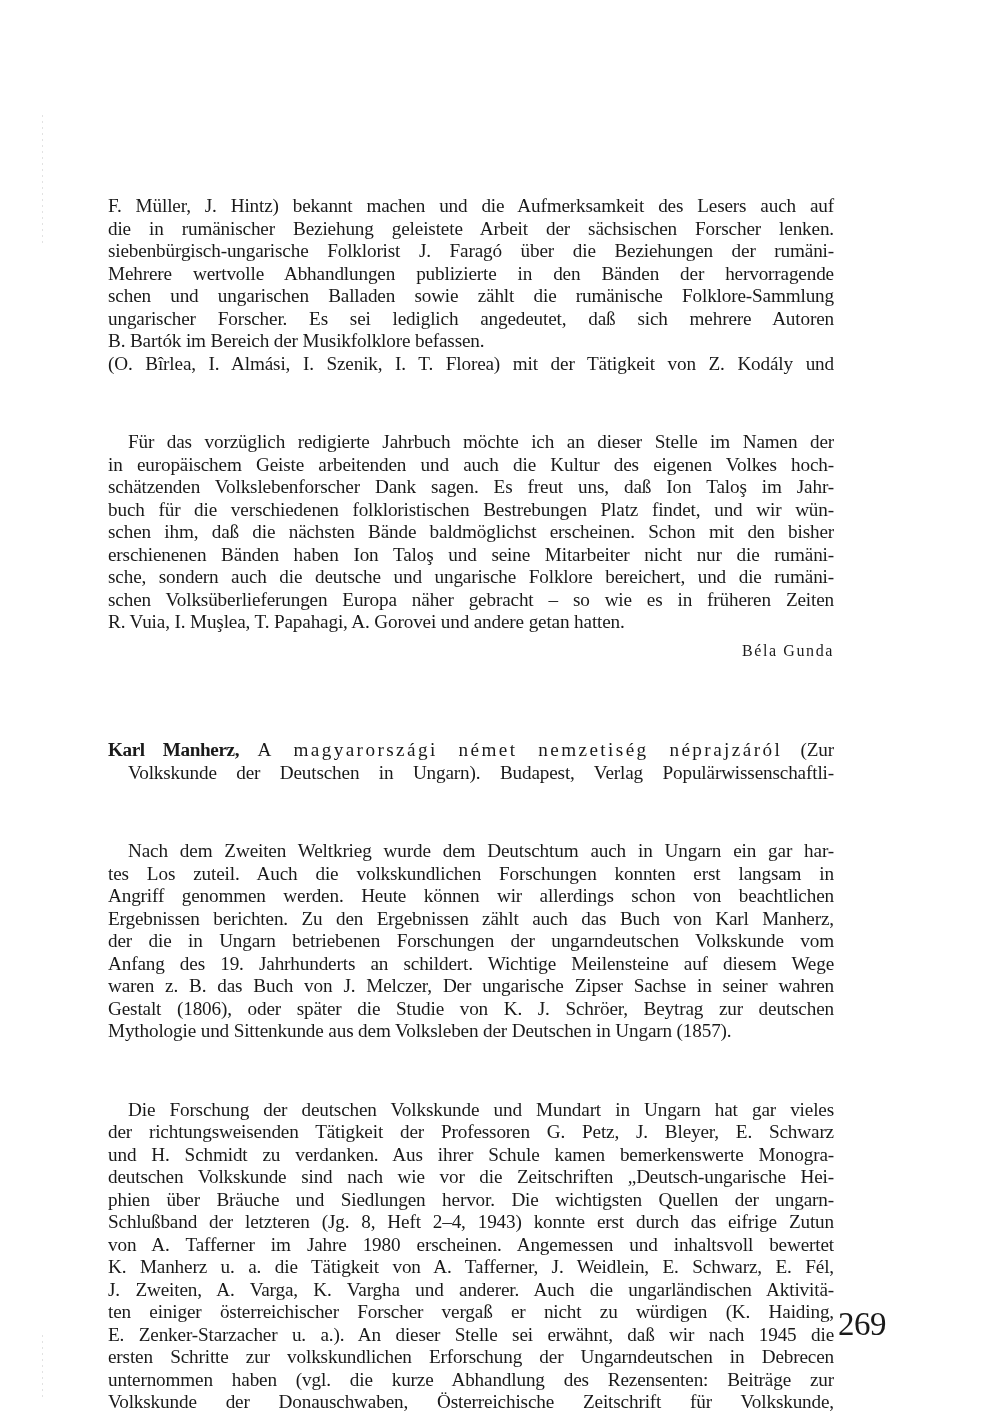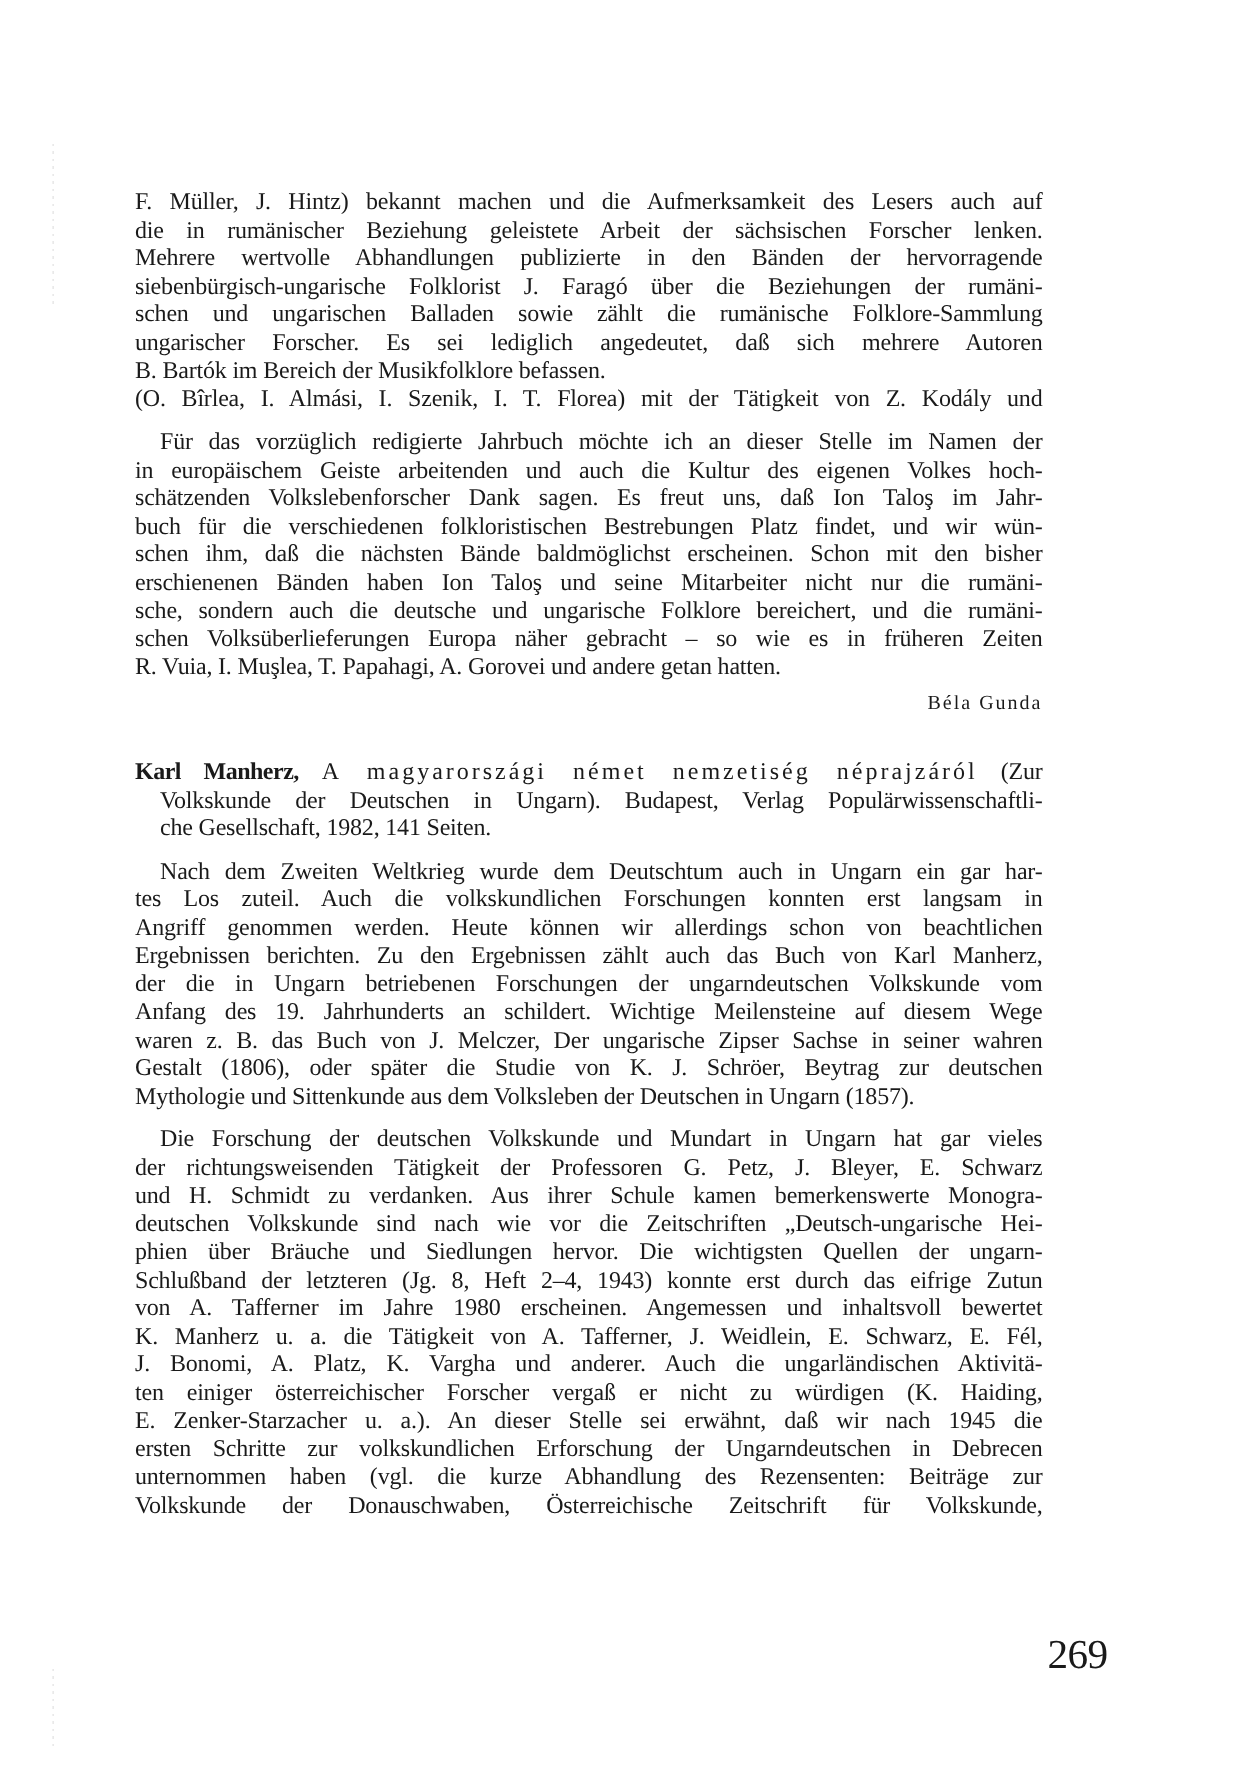--- a/index.html
+++ b/index.html
@@ -35,20 +35,21 @@
       text-align-last: left;
     }
     .line.indent {
       padding-left: 20px;
     }
     .line.hang {
       padding-left: 20px;
     }
     .para {
       display: block;
+      margin-top: 44px;
     }
     .gap-small { height: 12px; }
     .signature {
       display: block;
       text-align: right;
       font-size: 16px;
       line-height: 22.5px;
       height: 22.5px;
       letter-spacing: 1.6px;
       margin-top: 6px;
@@ -81,22 +82,22 @@
 <body>
 
 <div class="scan-mark" style="top:115px;height:130px;"></div>
 <div class="scan-mark" style="top:1335px;height:65px;"></div>
 
 <div class="page">
 
   <div class="para">
     <span class="line">F. Müller, J. Hintz) bekannt machen und die Aufmerksamkeit des Lesers auch auf</span>
     <span class="line">die in rumänischer Beziehung geleistete Arbeit der sächsischen Forscher lenken.</span>
+    <span class="line">siebenbürgisch-ungarische Folklorist J. Faragó über die Beziehungen der rumäni-</span>
     <span class="line">Mehrere wertvolle Abhandlungen publizierte in den Bänden der hervorragende</span>
-    <span class="line">siebenbürgisch-ungarische Folklorist J. Faragó über die Beziehungen der rumäni-</span>
     <span class="line">schen und ungarischen Balladen sowie zählt die rumänische Folklore-Sammlung</span>
     <span class="line">ungarischer Forscher. Es sei lediglich angedeutet, daß sich mehrere Autoren</span>
     <span class="line last">B. Bartók im Bereich der Musikfolklore befassen.</span>
     <span class="line">(O. Bîrlea, I. Almási, I. Szenik, I. T. Florea) mit der Tätigkeit von Z. Kodály und</span>
   </div>
   <div class="gap-small"></div>
   <div class="para">
     <span class="line indent">Für das vorzüglich redigierte Jahrbuch möchte ich an dieser Stelle im Namen der</span>
     <span class="line">in europäischem Geiste arbeitenden und auch die Kultur des eigenen Volkes hoch-</span>
     <span class="line">schätzenden Volkslebenforscher Dank sagen. Es freut uns, daß Ion Taloş im Jahr-</span>
@@ -111,21 +112,20 @@
 
   <div class="gap-large"></div>
 
   <div class="para">
     <span class="line">
       <span class="author">Karl Manherz,</span>
       <span class="spaced">A magyarországi német nemzetiség néprajzáról</span>
       <span>(Zur</span>
     </span>
     <span class="line hang">Volkskunde der Deutschen in Ungarn). Budapest, Verlag Populärwissenschaftli-</span>
-    <span class="line hang last">che Gesellschaft, 1982, 141 Seiten.</span>
   </div>
   <div class="gap-small"></div>
 
   <div class="para">
     <span class="line indent">Nach dem Zweiten Weltkrieg wurde dem Deutschtum auch in Ungarn ein gar har-</span>
     <span class="line">tes Los zuteil. Auch die volkskundlichen Forschungen konnten erst langsam in</span>
     <span class="line">Angriff genommen werden. Heute können wir allerdings schon von beachtlichen</span>
     <span class="line">Ergebnissen berichten. Zu den Ergebnissen zählt auch das Buch von Karl Manherz,</span>
     <span class="line">der die in Ungarn betriebenen Forschungen der ungarndeutschen Volkskunde vom</span>
     <span class="line">Anfang des 19. Jahrhunderts an schildert. Wichtige Meilensteine auf diesem Wege</span>
@@ -136,21 +136,21 @@
   <div class="gap-small"></div>
   <div class="para">
     <span class="line indent">Die Forschung der deutschen Volkskunde und Mundart in Ungarn hat gar vieles</span>
     <span class="line">der richtungsweisenden Tätigkeit der Professoren G. Petz, J. Bleyer, E. Schwarz</span>
     <span class="line">und H. Schmidt zu verdanken. Aus ihrer Schule kamen bemerkenswerte Monogra-</span>
     <span class="line">deutschen Volkskunde sind nach wie vor die Zeitschriften „Deutsch-ungarische Hei-</span>
     <span class="line">phien über Bräuche und Siedlungen hervor. Die wichtigsten Quellen der ungarn-</span>
     <span class="line">Schlußband der letzteren (Jg. 8, Heft 2–4, 1943) konnte erst durch das eifrige Zutun</span>
     <span class="line">von A. Tafferner im Jahre 1980 erscheinen. Angemessen und inhaltsvoll bewertet</span>
     <span class="line">K. Manherz u. a. die Tätigkeit von A. Tafferner, J. Weidlein, E. Schwarz, E. Fél,</span>
-    <span class="line">J. Bonomi, A. Platz, K. Vargha und anderer. Auch die ungarländischen Aktivitä-</span>
+    <span class="line">J. Zweiten, A. Varga, K. Vargha und anderer. Auch die ungarländischen Aktivitä-</span>
     <span class="line">ten einiger österreichischer Forscher vergaß er nicht zu würdigen (K. Haiding,</span>
     <span class="line">E. Zenker-Starzacher u. a.). An dieser Stelle sei erwähnt, daß wir nach 1945 die</span>
     <span class="line">ersten Schritte zur volkskundlichen Erforschung der Ungarndeutschen in Debrecen</span>
     <span class="line">unternommen haben (vgl. die kurze Abhandlung des Rezensenten: Beiträge zur</span>
     <span class="line">Volkskunde der Donauschwaben, Österreichische Zeitschrift für Volkskunde,</span>
   </div>
 </div>
 
 <div class="page-number">269</div>
 

